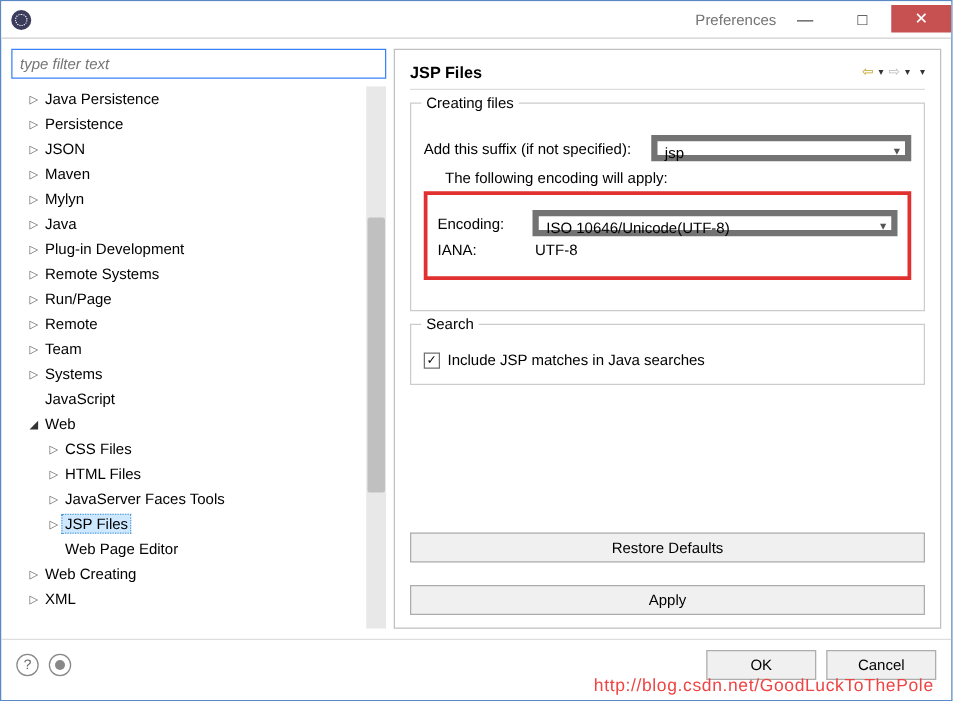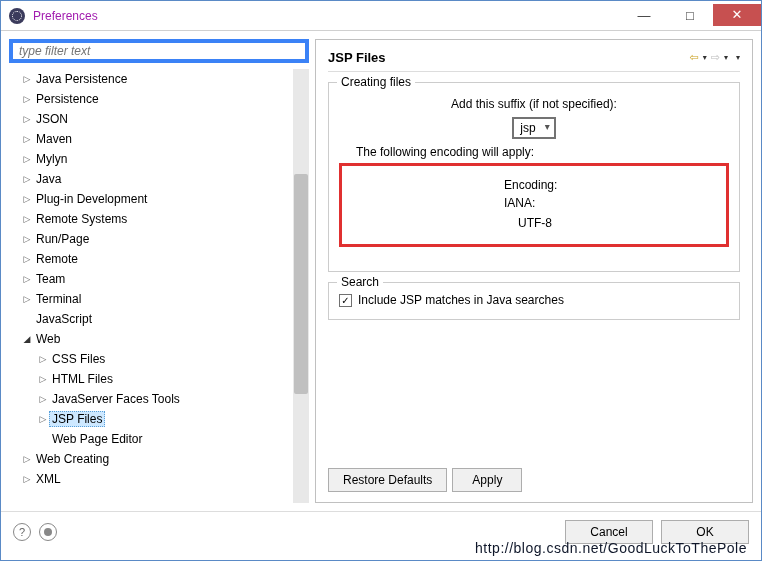--- a/index.html
+++ b/index.html
@@ -2,71 +2,71 @@
 <html><head>
 <meta charset="utf-8">
 <style>
 * { box-sizing: border-box; margin: 0; padding: 0; font-family: "Segoe UI", Tahoma, sans-serif; font-size: 12px; }
 body { background: #fff; width: 762px; height: 561px; overflow: hidden; border: 1px solid #5a8ac6; position: relative; }
 
 
 .titlebar { height: 30px; background: #fff; border-bottom: 1px solid #d0d0d0; display: flex; align-items: center; }
 .titlebar .app-icon { width: 16px; height: 16px; margin: 0 8px; background: #3b3b5c; border-radius: 50%; position: relative; }
 .titlebar .app-icon::after { content: ""; position: absolute; inset: 3px; border: 1px dotted #fff; border-radius: 50%; }
-.titlebar .title { flex: 1; text-align: left; color: #a21caf; font-size: 12px; }
+.titlebar .title { flex: 1; text-align: right; color: #737373; font-size: 12px; }
 .titlebar .win-btns { display: flex; }
 .titlebar .win-btn { width: 46px; height: 24px; display: flex; align-items: center; justify-content: center; font-size: 13px; color: #333; }
 .titlebar .win-btn.close { background: #c75050; color: #fff; width: 48px; height: 22px; }
 
 
 .content { display: flex; height: 480px; padding: 8px; gap: 6px; }
 .left-pane { width: 300px; display: flex; flex-direction: column; }
-.filter-input { border: 4px solid #3b82f6; padding: 4px 6px; color: #777; font-style: italic; margin-bottom: 6px; height: 24px; }
+.filter-input { border: 1px solid #3b82f6; padding: 4px 6px; color: #777; font-style: italic; margin-bottom: 6px; height: 24px; }
 .tree-wrap { flex: 1; border: none; overflow: hidden; position: relative; display: flex; }
 .tree { flex: 1; overflow-y: auto; padding-right: 2px; }
 .tree-scroll { width: 16px; background: #e8e8e8; position: relative; }
 .tree-scroll .thumb { position: absolute; top: 105px; left: 1px; right: 1px; height: 220px; background: #c0c0c0; border-radius: 2px; }
 .tree-item { display: flex; align-items: center; height: 20px; white-space: nowrap; cursor: default; }
 .tree-item .arrow { width: 12px; text-align: center; color: #666; font-size: 9px; }
 .tree-item .arrow.expanded { color: #333; }
 .tree-item .lbl { padding: 1px 3px; }
 .tree-item.selected .lbl { background: #cde8ff; border: 1px dotted #5aa0d8; padding: 0 2px; }
 .indent-1 { padding-left: 12px; }
 .indent-2 { padding-left: 28px; }
 
 
 .right-pane { flex: 1; border: 1px solid #c0c0c0; background: #fff; padding: 10px 12px; display: flex; flex-direction: column; position: relative; }
 .right-header { display: flex; align-items: center; border-bottom: 1px solid #ddd; padding-bottom: 6px; margin-bottom: 10px; }
 .right-header h2 { font-size: 13px; font-weight: bold; flex: 1; }
 .nav-arrows { display: flex; gap: 4px; align-items: center; }
 .nav-arrows span { font-size: 11px; color: #c9a020; }
 .nav-arrows .menu-dot { color: #333; font-size: 8px; }
 
-.fieldset { border: 1px solid #ccc; padding: 10px 10px 12px 10px; margin-bottom: 10px; position: relative; }
+.fieldset { border: 1px solid #ccc; padding: 21px 10px 12px 10px; margin-bottom: 10px; position: relative; }
 .fieldset.highlight { border: 3px solid #e03030; padding: 8px 8px 10px 8px; }
 .fieldset .legend { position: absolute; top: -8px; left: 8px; background: #fff; padding: 0 4px; font-size: 12px; }
-.form-row { display: flex; align-items: center; margin: 4px 0; gap: 6px; flex-direction: column; }
+.form-row { display: flex; align-items: center; margin: 4px 0; gap: 16px; }
 .form-row label { white-space: nowrap; }
-.form-row .combo { flex: 1; border: 2px solid #737373; background: #fff; padding: 2px 18px 2px 6px; height: 21px; position: relative; }
+.form-row .combo { flex: 1; border: 5px solid #737373; background: #fff; padding: 2px 18px 2px 6px; height: 21px; position: relative; }
 .form-row .combo::after { content: "▾"; position: absolute; right: 4px; top: 2px; color: #555; font-size: 10px; }
 .form-row .value { padding-left: 2px; }
 .note { margin: 6px 0 4px 17px; }
 .checkbox-row { display: flex; align-items: center; gap: 6px; }
 .checkbox-row .cb { width: 13px; height: 13px; border: 1px solid #707070; display: flex; align-items: center; justify-content: center; font-size: 10px; background: #fff; }
 
-.btn-row { display: flex; justify-content: flex-start; gap: 5px; margin-top: auto; padding-top: 10px; }
+.btn-row { display: flex; justify-content: flex-end; gap: 18px; margin-top: auto; padding-top: 10px; flex-direction: column; }
 .btn { border: 1px solid #adadad; background: #f0f0f0; padding: 3px 14px; min-width: 70px; text-align: center; height: 24px; line-height: 16px; }
 
 
 .bottom-bar { height: 40px; border-top: 1px solid #ddd; display: flex; align-items: center; padding: 0 12px; gap: 8px; }
 .bottom-bar .help-icon, .bottom-bar .circle-icon { width: 18px; height: 18px; border: 1px solid #888; border-radius: 50%; display: flex; align-items: center; justify-content: center; color: #666; font-size: 11px; }
 .bottom-bar .circle-icon::after { content: ""; width: 8px; height: 8px; background: #888; border-radius: 50%; }
 .bottom-bar .spacer { flex: 1; }
 
-.watermark { position: absolute; bottom: 4px; right: 14px; color: #0f172a; font-size: 14px; pointer-events: none; letter-spacing: 0.5px; }
+.watermark { position: absolute; bottom: 4px; right: 14px; color: #ef4444; font-size: 14px; pointer-events: none; letter-spacing: 0.5px; }
 </style>
 </head>
 <body>
 
 <div class="titlebar">
   <div class="app-icon"></div>
   <div class="title">Preferences</div>
   <div class="win-btns">
     <div class="win-btn">—</div>
     <div class="win-btn">□</div>
@@ -118,21 +118,21 @@
           <div class="tree-item indent-1">
             <span class="arrow">▷</span>
             <span class="lbl">Remote</span>
           </div>
           <div class="tree-item indent-1">
             <span class="arrow">▷</span>
             <span class="lbl">Team</span>
           </div>
           <div class="tree-item indent-1">
             <span class="arrow">▷</span>
-            <span class="lbl">Terminal</span>
+            <span class="lbl">Systems</span>
           </div>
           <div class="tree-item indent-1">
             <span class="arrow"></span>
             <span class="lbl">JavaScript</span>
           </div>
           <div class="tree-item indent-1">
             <span class="arrow expanded">◢</span>
             <span class="lbl">Web</span>
           </div>
           <div class="tree-item indent-2">
@@ -185,20 +185,21 @@
     <div class="fieldset">
       <div class="legend">Creating files</div>
       <div class="form-row">
         <label>Add this suffix (if not specified):</label>
         <div class="combo">jsp</div>
       </div>
       <div class="note">The following encoding will apply:</div>
       <div class="fieldset highlight" style="margin-bottom:12px">
         <div class="form-row">
           <label style="width:60px">Encoding:</label>
+          <div class="combo">ISO 10646/Unicode(UTF-8)</div>
         </div>
         <div class="form-row">
           <label style="width:60px">IANA:</label>
           <span class="value">UTF-8</span>
         </div>
       </div>
     </div>
 
     <div class="fieldset">
       <div class="legend">Search</div>
@@ -212,17 +213,17 @@
       <div class="btn">Restore Defaults</div>
       <div class="btn">Apply</div>
     </div>
   </div>
 </div>
 
 <div class="bottom-bar">
   <div class="help-icon">?</div>
   <div class="circle-icon"></div>
   <div class="spacer"></div>
+  <div class="btn" style="min-width:88px">OK</div>
   <div class="btn" style="min-width:88px">Cancel</div>
-  <div class="btn" style="min-width:88px">OK</div>
 </div>
 
 <div class="watermark">http://blog.csdn.net/GoodLuckToThePole</div>
 
 </body></html>

